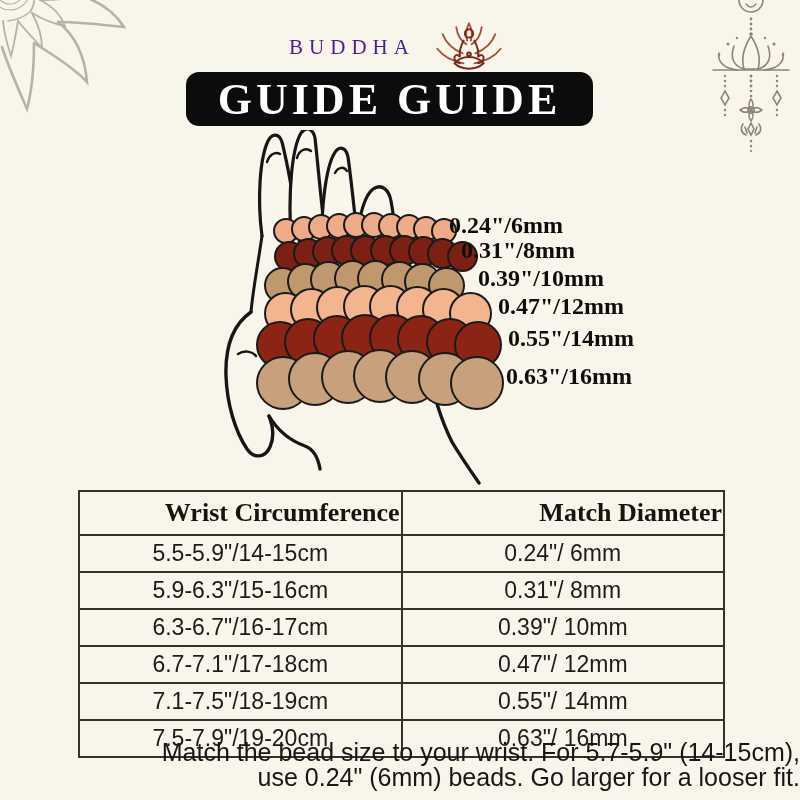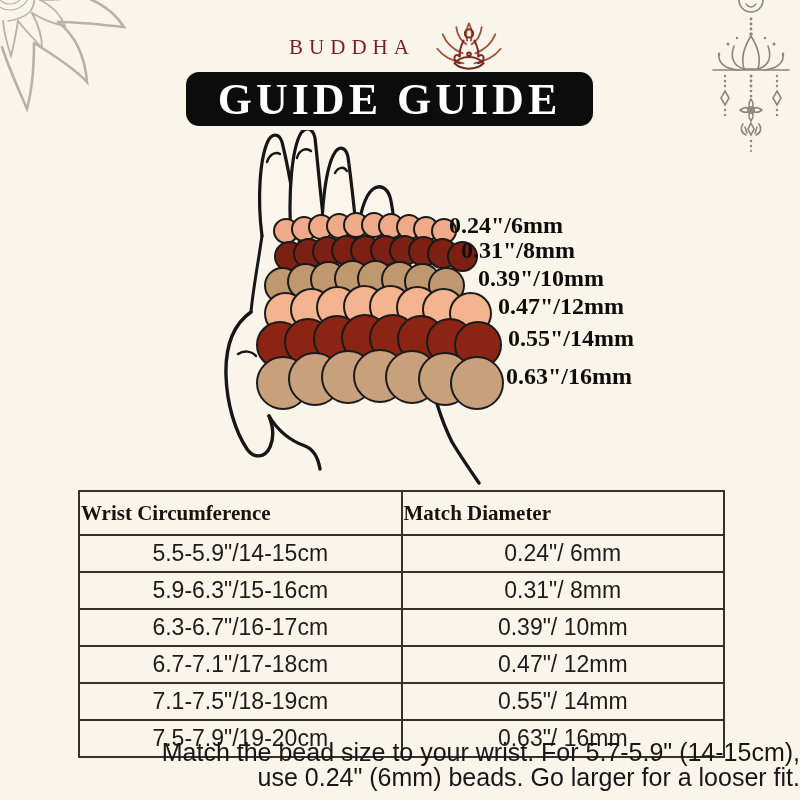--- a/index.html
+++ b/index.html
@@ -8,41 +8,41 @@
     background:#faf5ea;
     font-family:"Liberation Sans","DejaVu Sans",sans-serif;
   }
   
   .mandala{position:absolute;left:0;top:0;}
   .lotus-orn{position:absolute;left:688px;top:0;}
   
   .logo-row{position:absolute;left:0;right:0;top:18px;height:58px;
     display:flex;justify-content:center;align-items:center;gap:12px;}
   .brand{font-family:"Liberation Serif","DejaVu Serif",serif;
-    font-size:21px;letter-spacing:6px;color:#7f1d1d;}
+    font-size:21px;letter-spacing:6px;color:#4c1d95;}
   
   .banner{position:absolute;left:186px;top:72px;width:407px;height:54px;
     background:#0c0c0c;border-radius:13px;
     display:flex;align-items:center;justify-content:center;}
   .banner span{font-family:"Liberation Serif","DejaVu Serif",serif;
     font-weight:bold;font-size:44px;letter-spacing:4px;color:#ffffff;}
   
   .hand-area{position:absolute;left:0;top:130px;width:800px;height:372px;}
   .hand-area svg.hand{position:absolute;left:0;top:0;}
   .bead{position:absolute;border-radius:50%;border:2px solid #1a1a1a;box-sizing:border-box;}
   .bead-label{position:absolute;transform:translateY(-50%);
     font-family:"Liberation Serif","DejaVu Serif",serif;font-weight:bold;
     font-size:24px;color:#0f0d0b;white-space:nowrap;}
   
   table.size-table{position:absolute;left:78px;top:490px;width:647px;
     border-collapse:collapse;table-layout:fixed;}
   table.size-table th{
     font-family:"Liberation Serif","DejaVu Serif",serif;font-weight:600;
-    font-size:21px;color:#17140f;height:40px;
-    border:2px solid #35322c;text-align:left;}
+    font-size:26px;color:#17140f;height:40px;
+    border:2px solid #35322c;text-align:right;}
   table.size-table td{
     font-size:23px;color:#1c1c1c;height:33px;
     border:2px solid #35322c;text-align:center;}
   
   .footer{position:absolute;left:0;right:0;top:740px;text-align:right;
     font-size:25px;line-height:25px;color:#171717;}
 </style>
 </head>
 <body>
 

